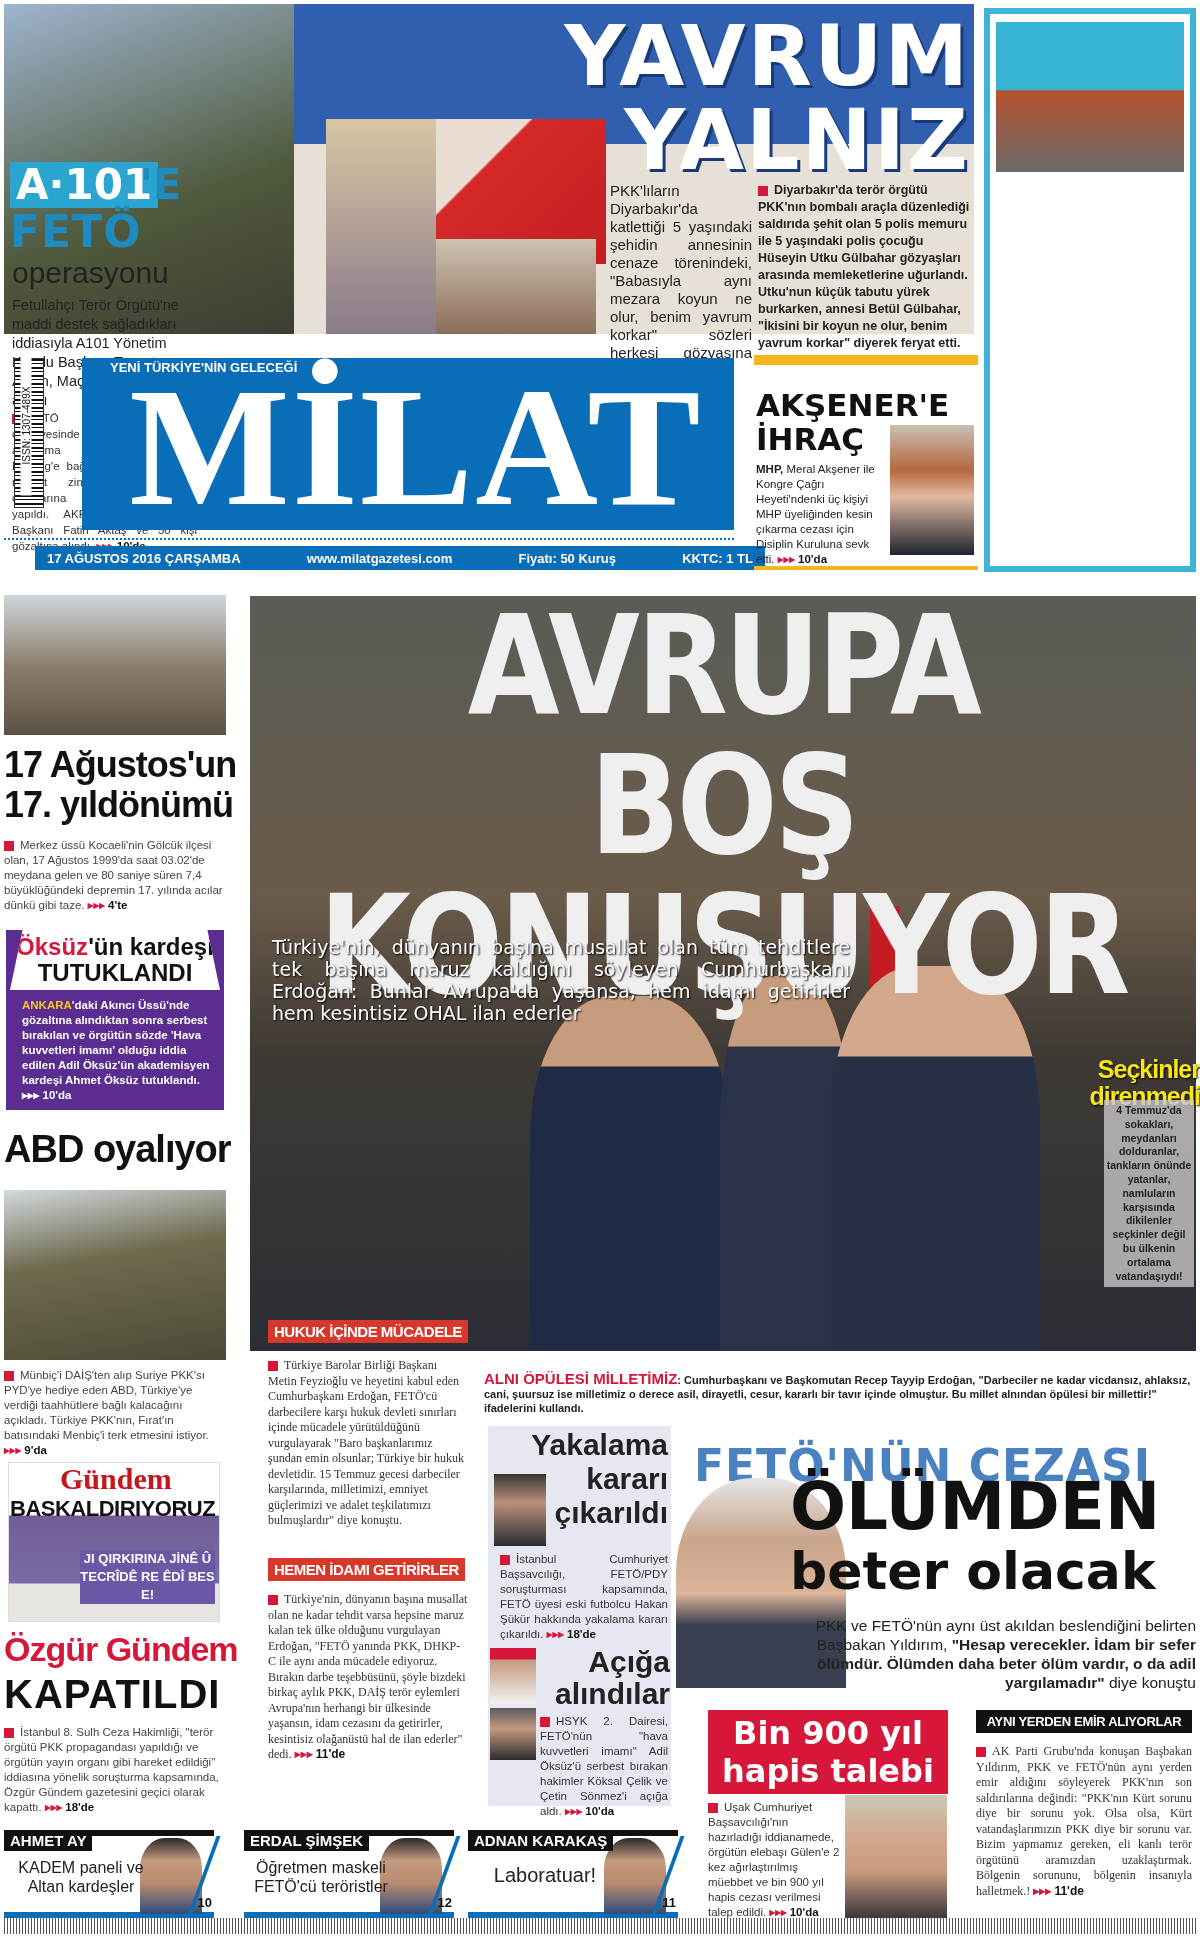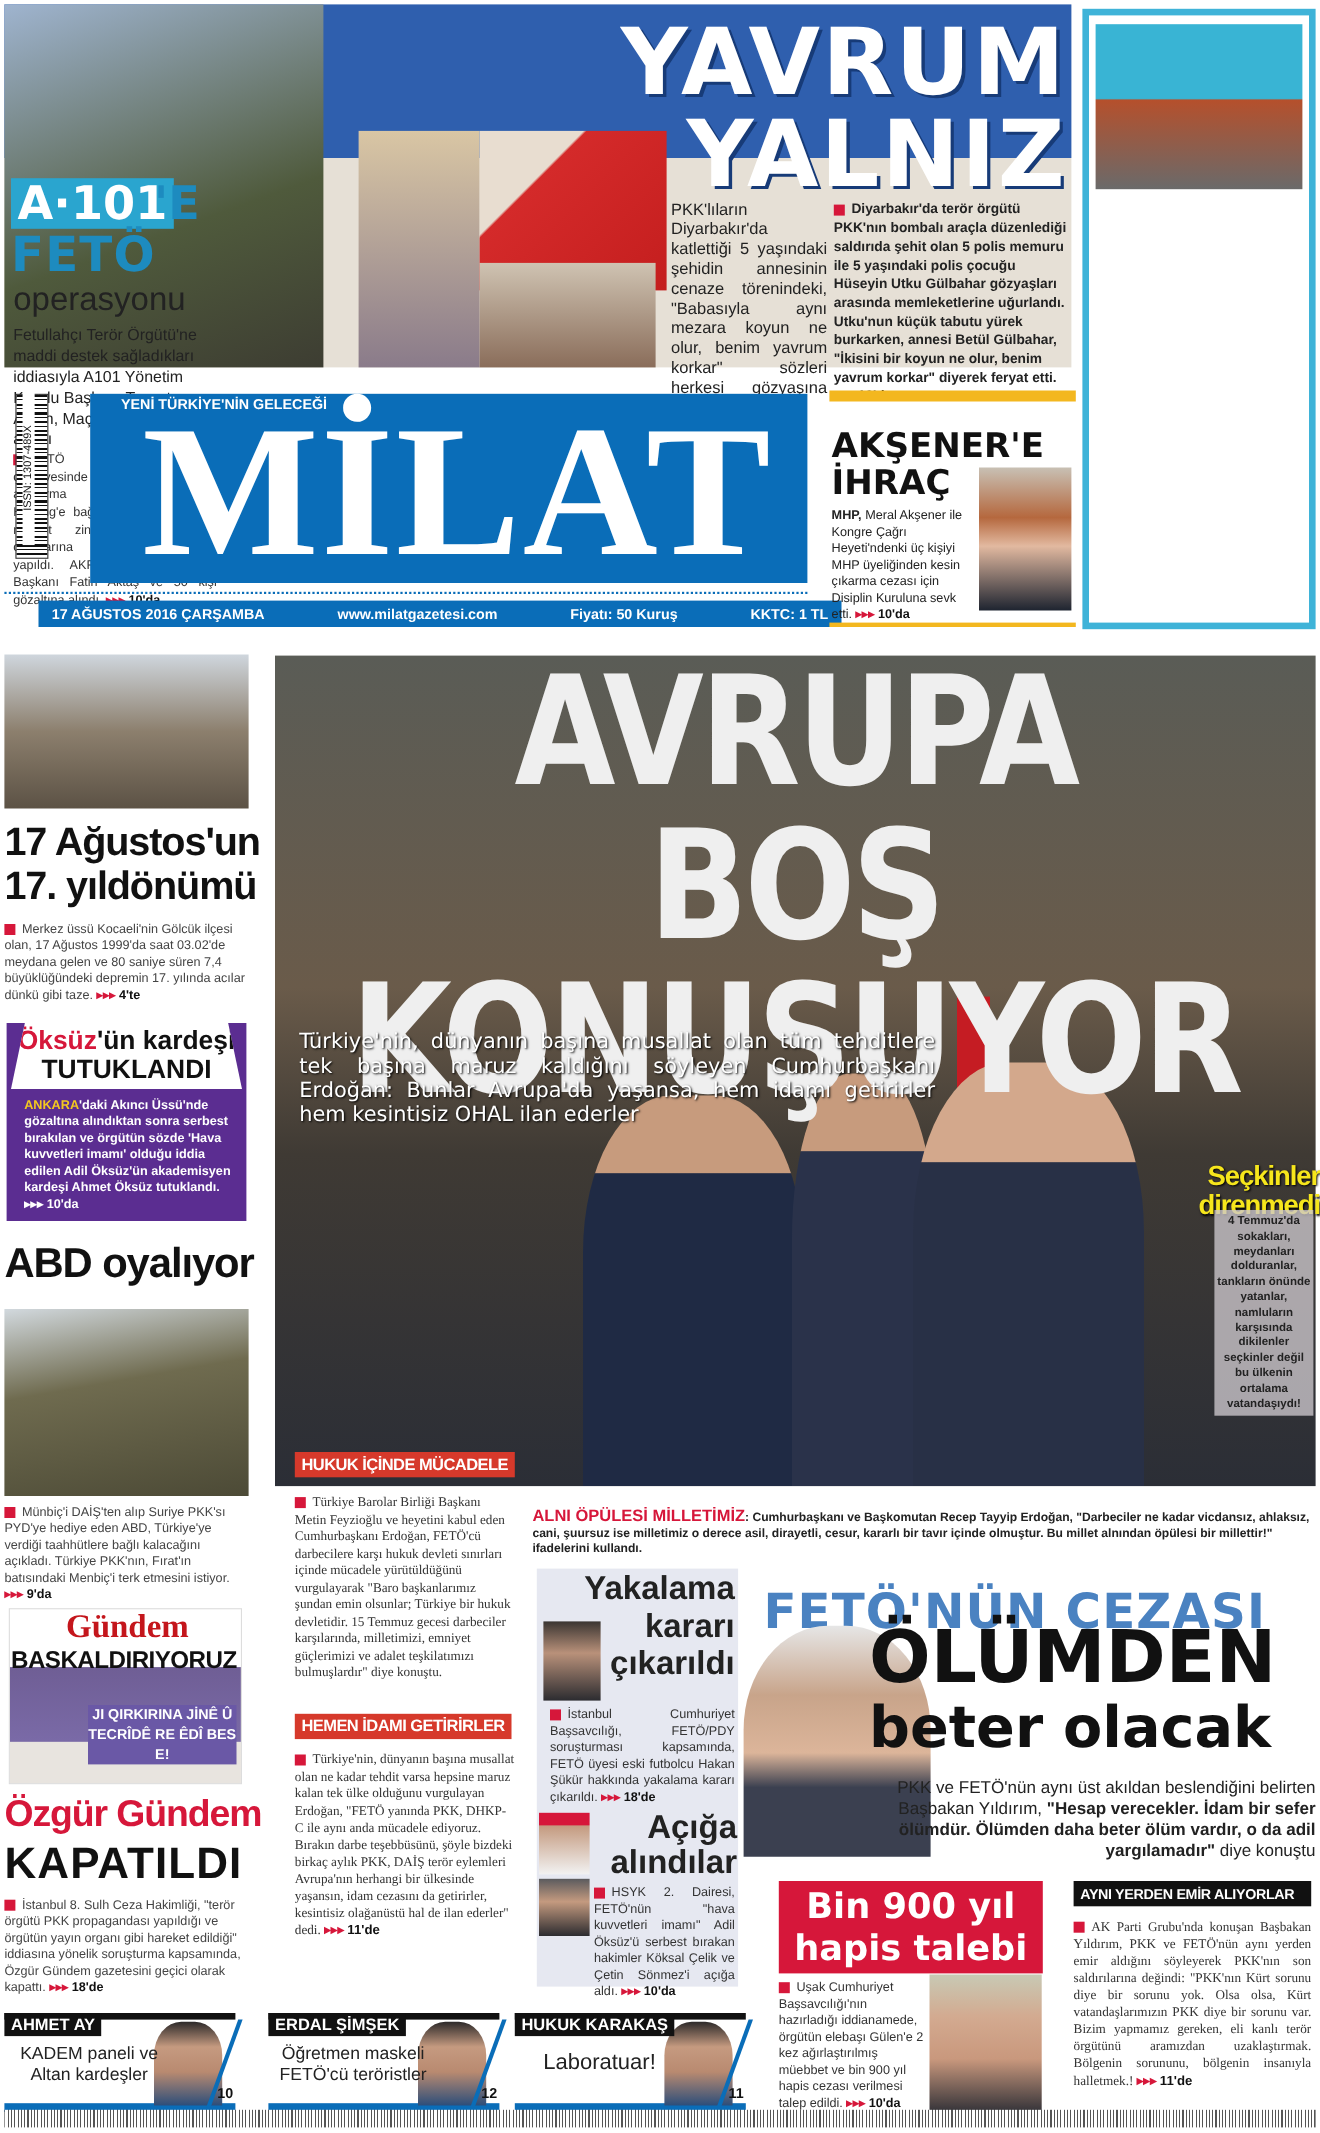--- a/index.html
+++ b/index.html
@@ -101,21 +101,21 @@
   #yildirim { left: 676px; top: 1478px; width: 170px; height: 210px; background: linear-gradient(180deg,#e6e6e6 0,#c8a48a 30%,#dcb59a 55%,#3b4050 70%); border-radius: 45% 45% 0 0; }
   #fc-title2 { left: 790px; top: 1474px; font-family: "DejaVu Sans", sans-serif; font-weight: 900; font-size: 66px; line-height: 66px; color: #111; }
   #fc-title3 { left: 790px; top: 1544px; font-family: "DejaVu Sans", sans-serif; font-weight: 900; font-size: 52px; line-height: 54px; color: #111; }
   #fc-body { left: 810px; top: 1616px; width: 386px; text-align: right; font-size: 15.5px; line-height: 19px; color: #222; }
   #fc-body b { font-weight: bold; }
 
   #bin-box { left: 708px; top: 1710px; width: 240px; height: 84px; background: #d6173a; color: #fff; font-family: "DejaVu Sans", sans-serif; font-weight: 900; font-size: 32px; line-height: 38px; text-align: center; padding-top: 4px; }
   #bin-body { left: 708px; top: 1800px; width: 135px; font-size: 11.5px; line-height: 15px; color: #333; }
   #gulen { left: 845px; top: 1795px; width: 102px; height: 128px; background: linear-gradient(180deg,#c8c9b4,#d3aa90 30%,#c9987d 60%,#2a2c34); }
 
-  #ayni-label { left: 976px; top: 1710px; width: 216px; background: #111; color: #fff; font-weight: bold; font-size: 13px; padding: 4px 6px; text-align: left; letter-spacing: -0.3px; }
+  #ayni-label { left: 976px; top: 1710px; width: 216px; background: #111; color: #fff; font-weight: bold; font-size: 13px; padding: 4px 6px; text-align: center; letter-spacing: -0.3px; }
   #ayni-body { left: 976px; top: 1744px; width: 216px; font-size: 12px; line-height: 15.5px; color: #333; text-align: justify; }
 
   
   .colbox { width: 210px; height: 90px; border-top: 6px solid #111; border-bottom: 8px solid #0a6db8; background: #fff; }
   .colbox .name { position: absolute; left: 0; top: -6px; background: #111; color: #fff; font-weight: bold; font-size: 15px; padding: 2px 6px; }
   .colbox .title { position: absolute; left: 2px; top: 22px; width: 150px; font-size: 16px; line-height: 19px; text-align: center; color: #222; }
   .colbox .face { position: absolute; right: 12px; top: 2px; width: 62px; height: 76px; background: linear-gradient(180deg,#2d2a2a 0,#c59a80 30%,#b98a70 60%,#2d4e7a); border-radius: 40% 40% 0 0; }
   .colbox .page { position: absolute; right: 2px; bottom: 2px; font-weight: bold; font-size: 13px; }
   .colbox .slash { position: absolute; right: 8px; top: 0; width: 4px; height: 80px; background: #0a6db8; transform: skewX(-20deg); }
   #col1 { left: 4px; top: 1830px; }
@@ -297,18 +297,18 @@
 <div id="col2" class="abs colbox">
   <div class="face"></div>
   <div class="slash"></div>
   <div class="name">ERDAL ŞİMŞEK</div>
   <div class="title">Öğretmen maskeli FETÖ'cü teröristler</div>
   <div class="page">12</div>
 </div>
 <div id="col3" class="abs colbox">
   <div class="face"></div>
   <div class="slash"></div>
-  <div class="name">HUKUK KARAKAŞ</div>
+  <div class="name">ADNAN KARAKAŞ</div>
   <div class="title" style="font-size:20px;top:30px">Laboratuar!</div>
   <div class="page">11</div>
 </div>
 
 <div id="barcode-strip" class="abs"></div>
 
 </body></html>

